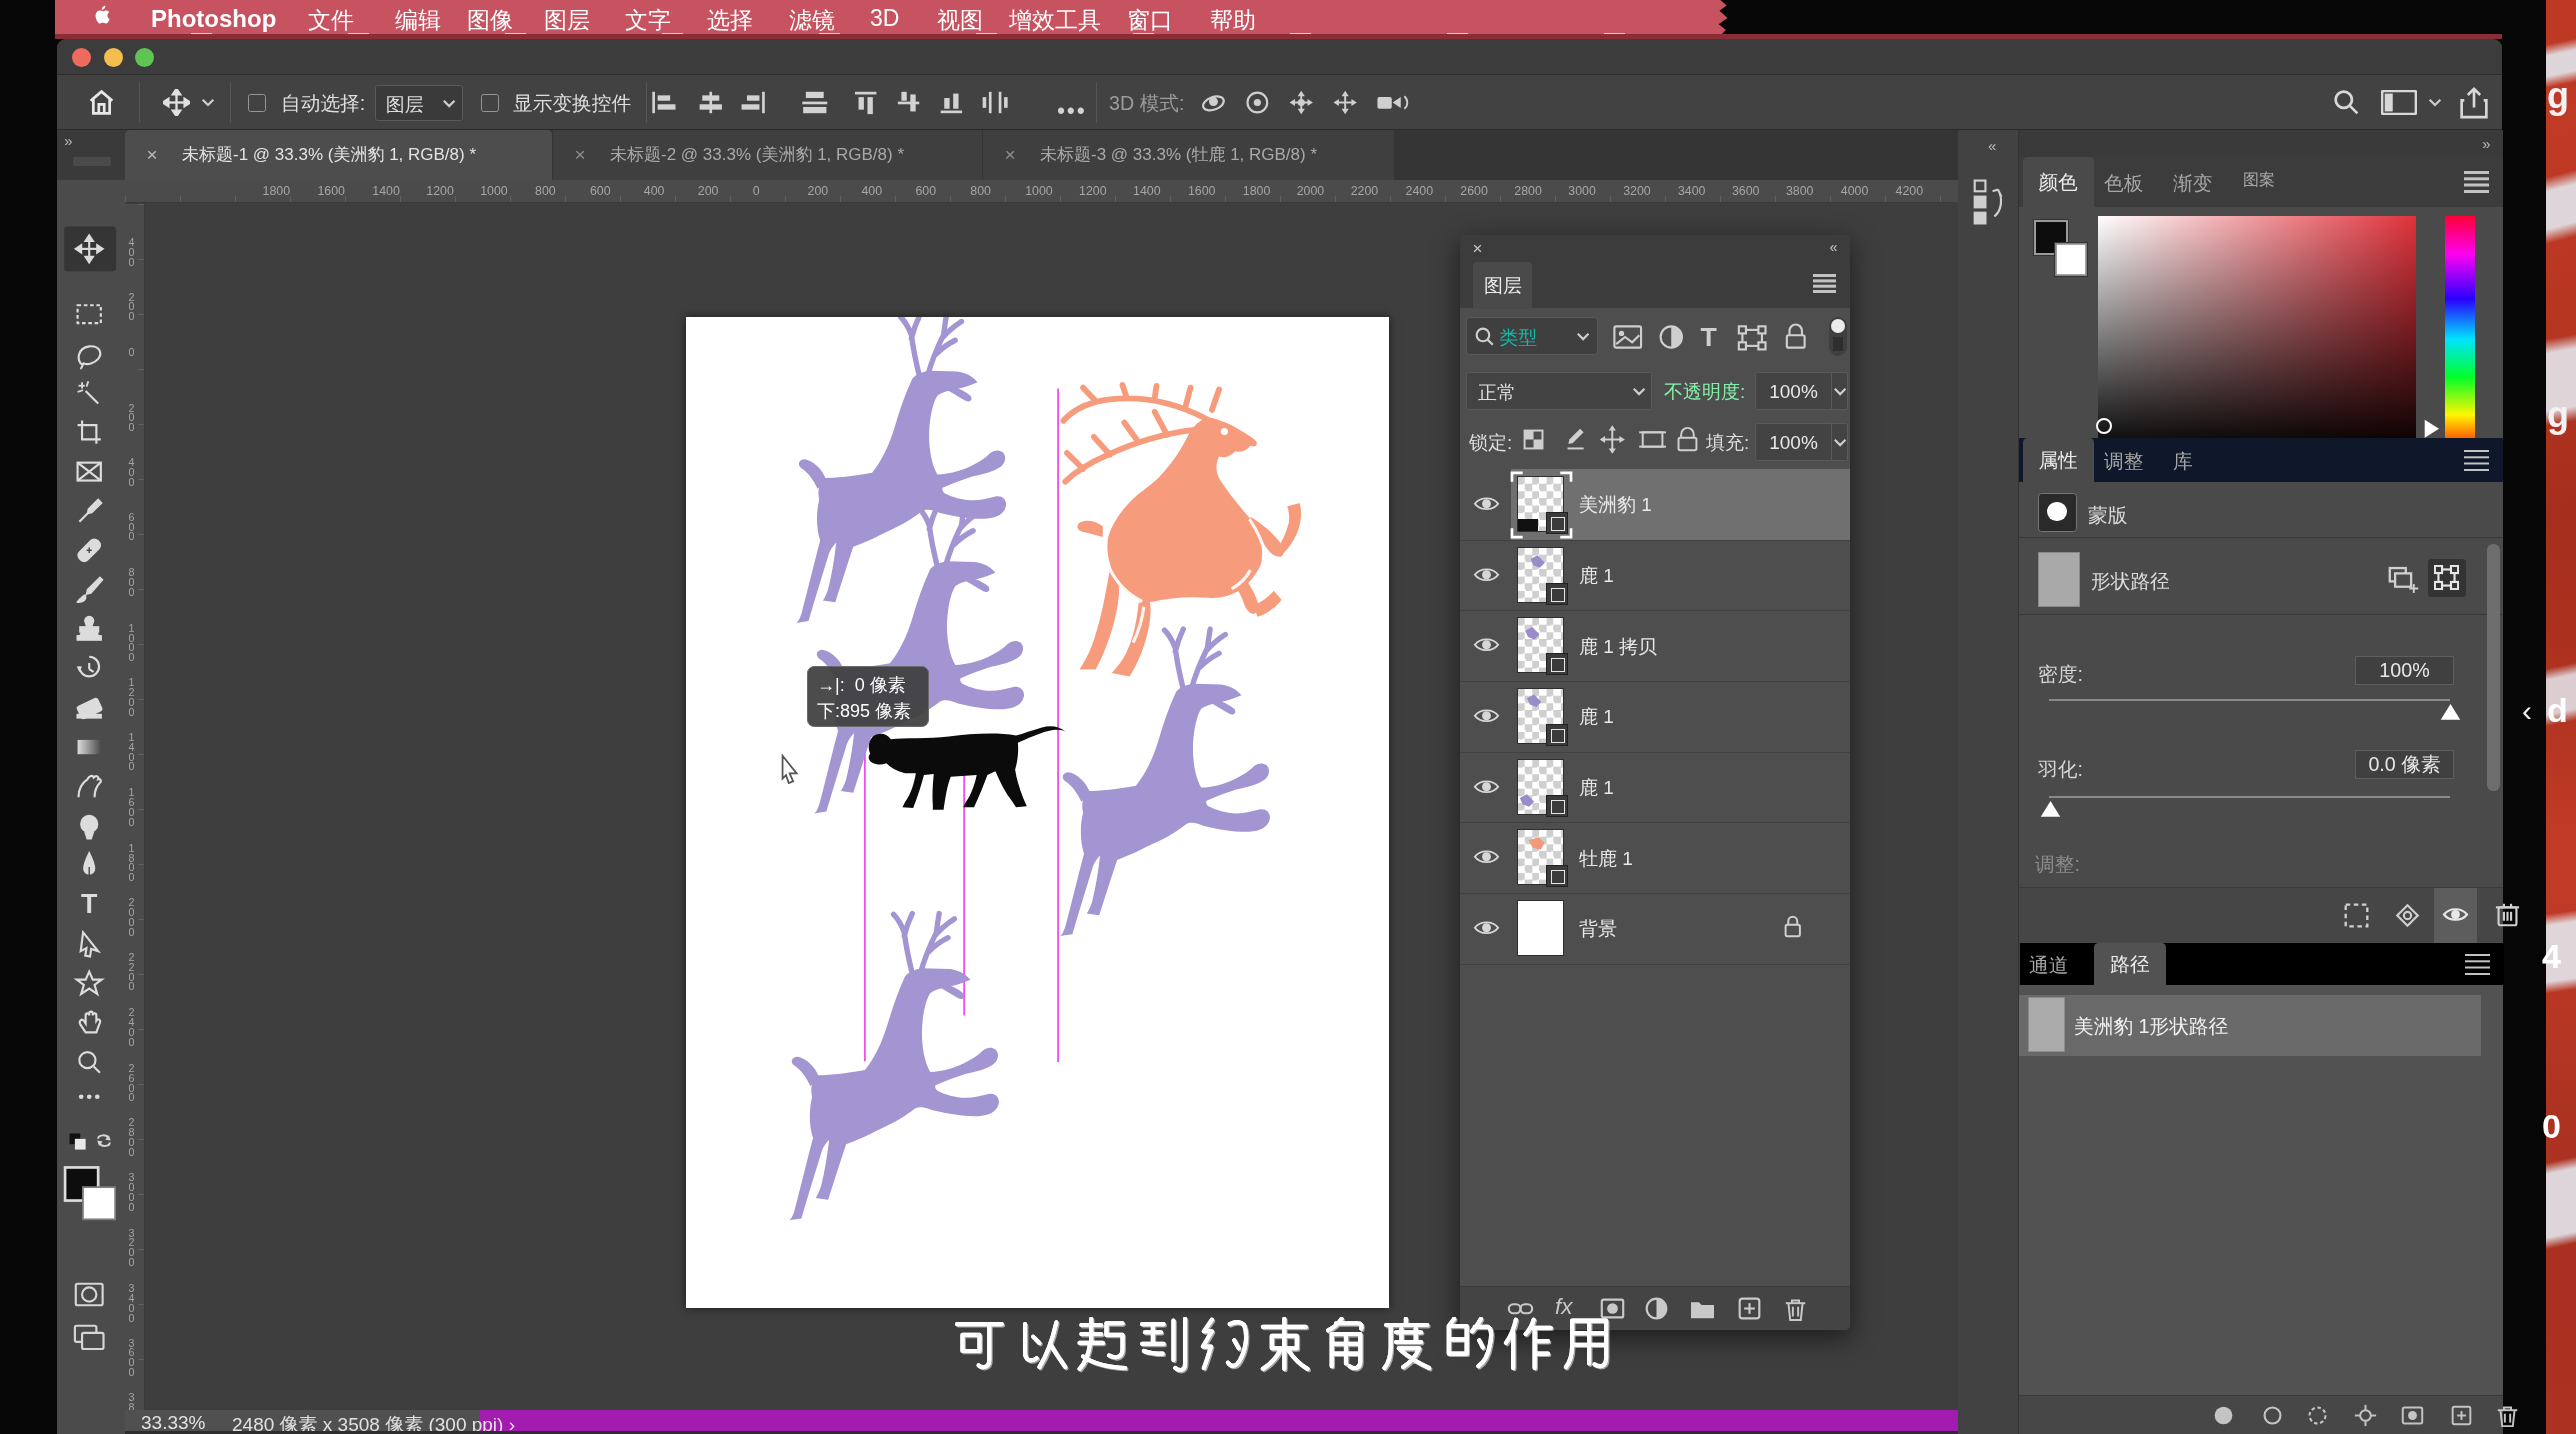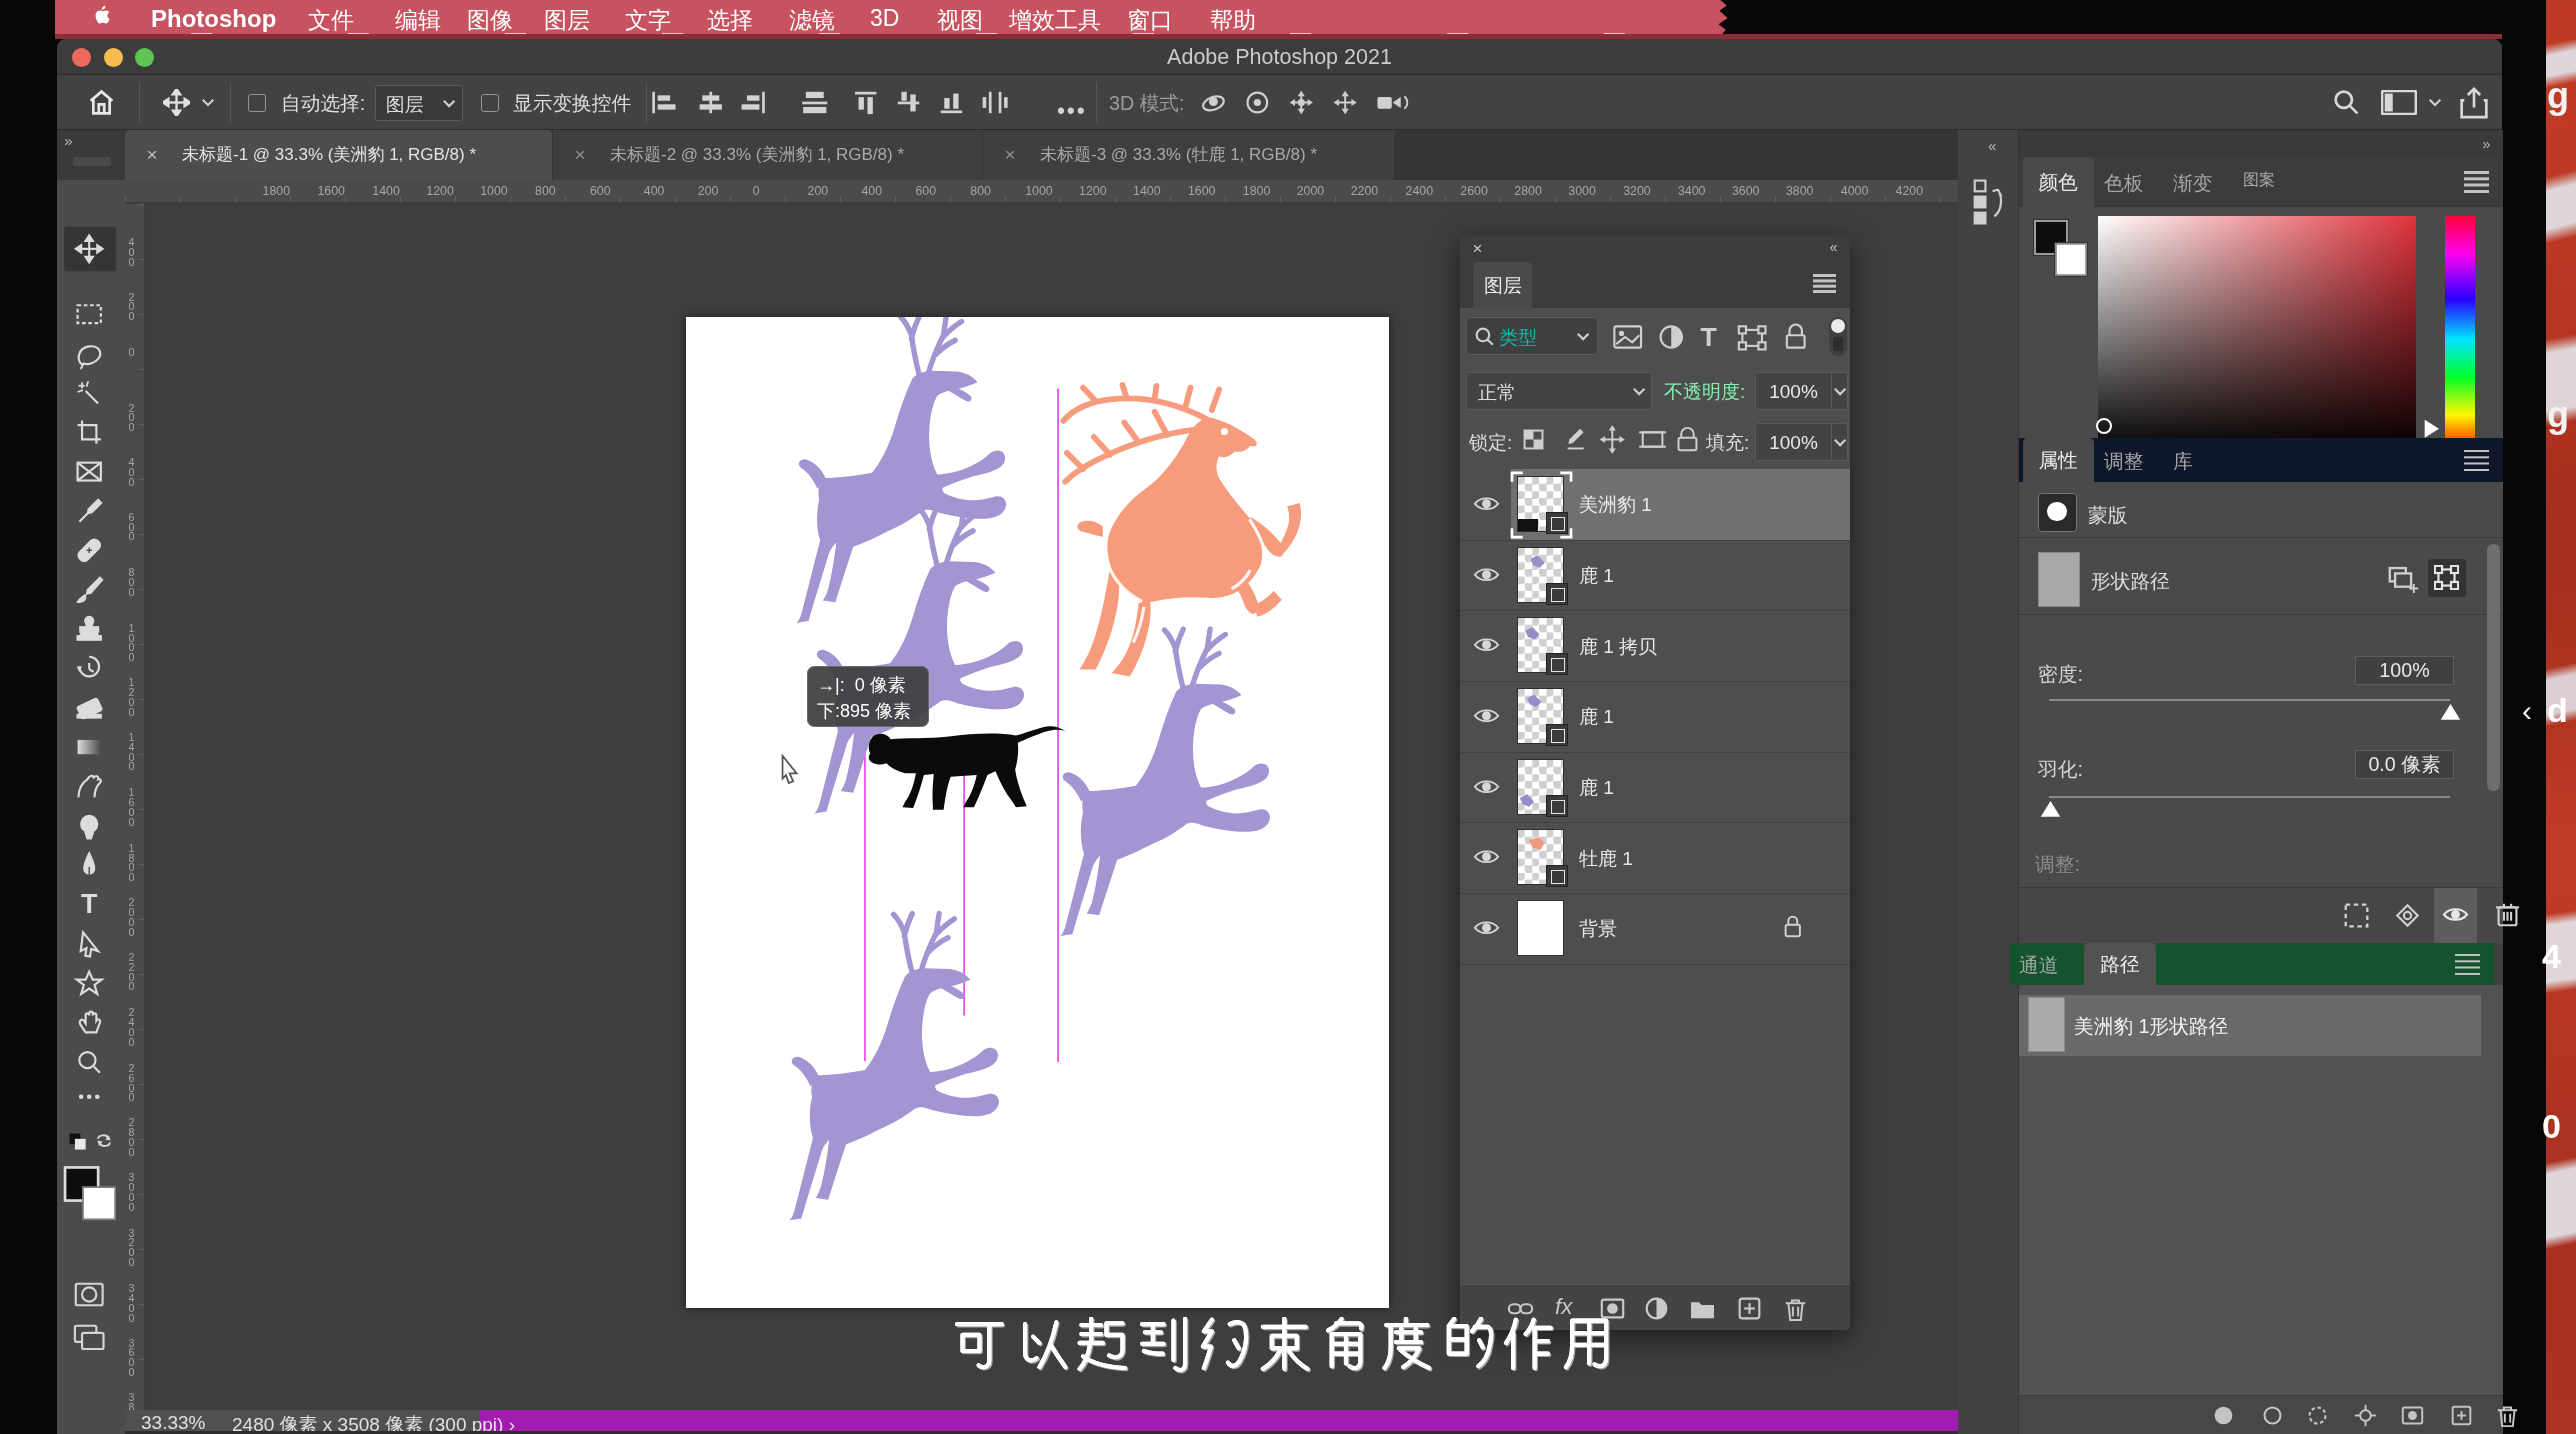--- a/index.html
+++ b/index.html
@@ -84,21 +84,20 @@
       repeating-linear-gradient(90deg, rgba(255,255,255,0) 0px, rgba(255,255,255,0) 136px, rgba(255,255,255,.7) 136px, rgba(255,255,255,.7) 157px);"></div>
   </div>
 
   <div class="abs" style="left:55px;top:34px;width:2447px;height:5.4px;background:#8a2d36;"></div>
 
   <div class="abs" id="win">
     <div class="abs" id="titlebar">
       <div class="tl" style="left:15px;background:#ee6a5e;"></div>
       <div class="tl" style="left:47px;background:#f5bd4e;"></div>
       <div class="tl" style="left:78px;background:#5fc454;"></div>
-      <div id="title">Adobe Photoshop 2021</div>
     </div>
     <div class="abs" id="optbar">
       <svg class="abs" style="left:30px;top:13.4px" width="29" height="29" viewBox="0 0 32 32">
           <path fill="none" stroke="#e8e8e8" stroke-width="3" d="M4 14 L16 4 L28 14 M7 12 V28 H25 V12 M13 28 V18 H19 V28"></path>
         </svg>
       <div class="abs" style="left:82px;top:7.2px;width:0.9px;height:41px;background:#565656;"></div>
       <svg class="abs" style="left:106px;top:14.3px" width="27" height="27" viewBox="0 0 30 30">
           <g stroke="#e0e0e0" stroke-width="2.6" fill="#e0e0e0">
             <line x1="15" y1="4" x2="15" y2="26"></line>
             <line x1="4" y1="15" x2="26" y2="15"></line>
@@ -690,21 +689,21 @@
                 <line x1="10" y1="7" x2="10" y2="3"></line>
                 <line x1="18" y1="7" x2="18" y2="3"></line>
                 <line x1="10" y1="12" x2="10" y2="22"></line>
                 <line x1="14" y1="12" x2="14" y2="22"></line>
                 <line x1="18" y1="12" x2="18" y2="22"></line>
               </g>
             </svg>
         </div>
       </div>
 
-      <div class="abs" style="left:52px;top:813px;width:484px;height:42px;background:#14532d;">
+      <div class="abs" style="left:62px;top:813px;width:484px;height:42px;background:#000000;">
         <div class="abs cjk" style="left:9px;top:9px;font-size:19.7px;color:#a6a6a6;">通道</div>
         <div class="abs cjk" style="left:74px;top:0;width:72px;height:42px;background:#525252;border-radius:4.5px 4.5px 0 0;font-size:19.7px;color:#ececec;text-align:center;line-height:42px;">路径</div>
         <div class="abs" style="right:14.3px;top:10.7px;width:25px;height:2.7px;background:#c2c2c2;box-shadow:0 6.3px 0 #c2c2c2,0 12.5px 0 #c2c2c2,0 19px 0 #c2c2c2;"></div>
       </div>
       <div class="abs" style="left:61px;top:855px;width:484px;height:449px;background:#525252;">
         <div class="abs" style="left:0;top:9.8px;width:462px;height:61px;background:#696969;">
           <div class="abs" style="left:9px;top:1.8px;width:37px;height:55px;background:#ababab;border:0.9px solid #8a8a8a;"></div>
           <div class="abs cjk" style="left:55px;top:18px;font-size:19.7px;color:#f0f0f0;">美洲豹 1形状路径</div>
         </div>
         <div class="abs" style="left:0;top:410px;width:484px;height:39px;background:#474747;border-top:0.9px solid #3a3a3a;">

